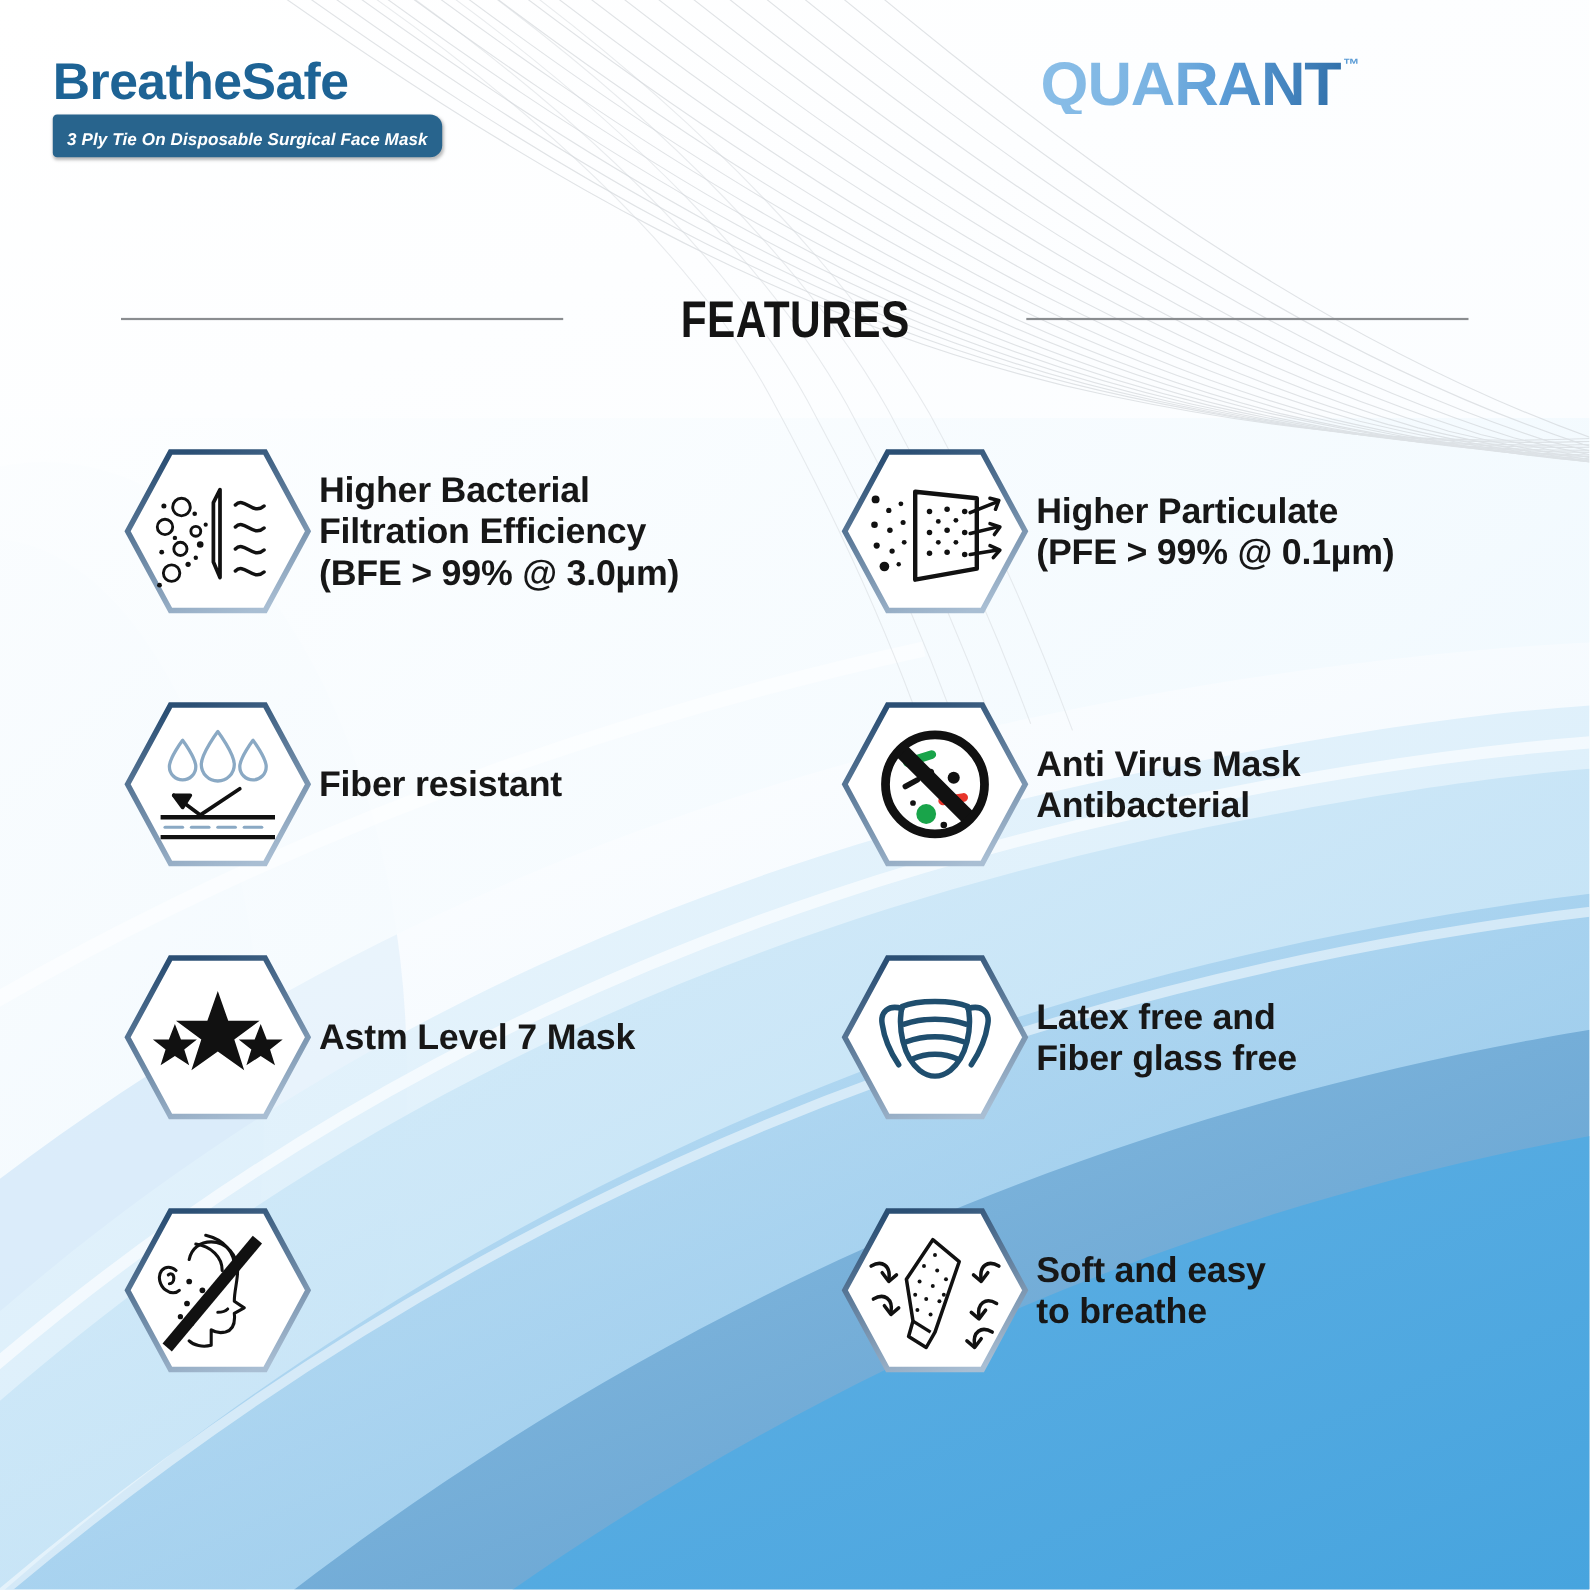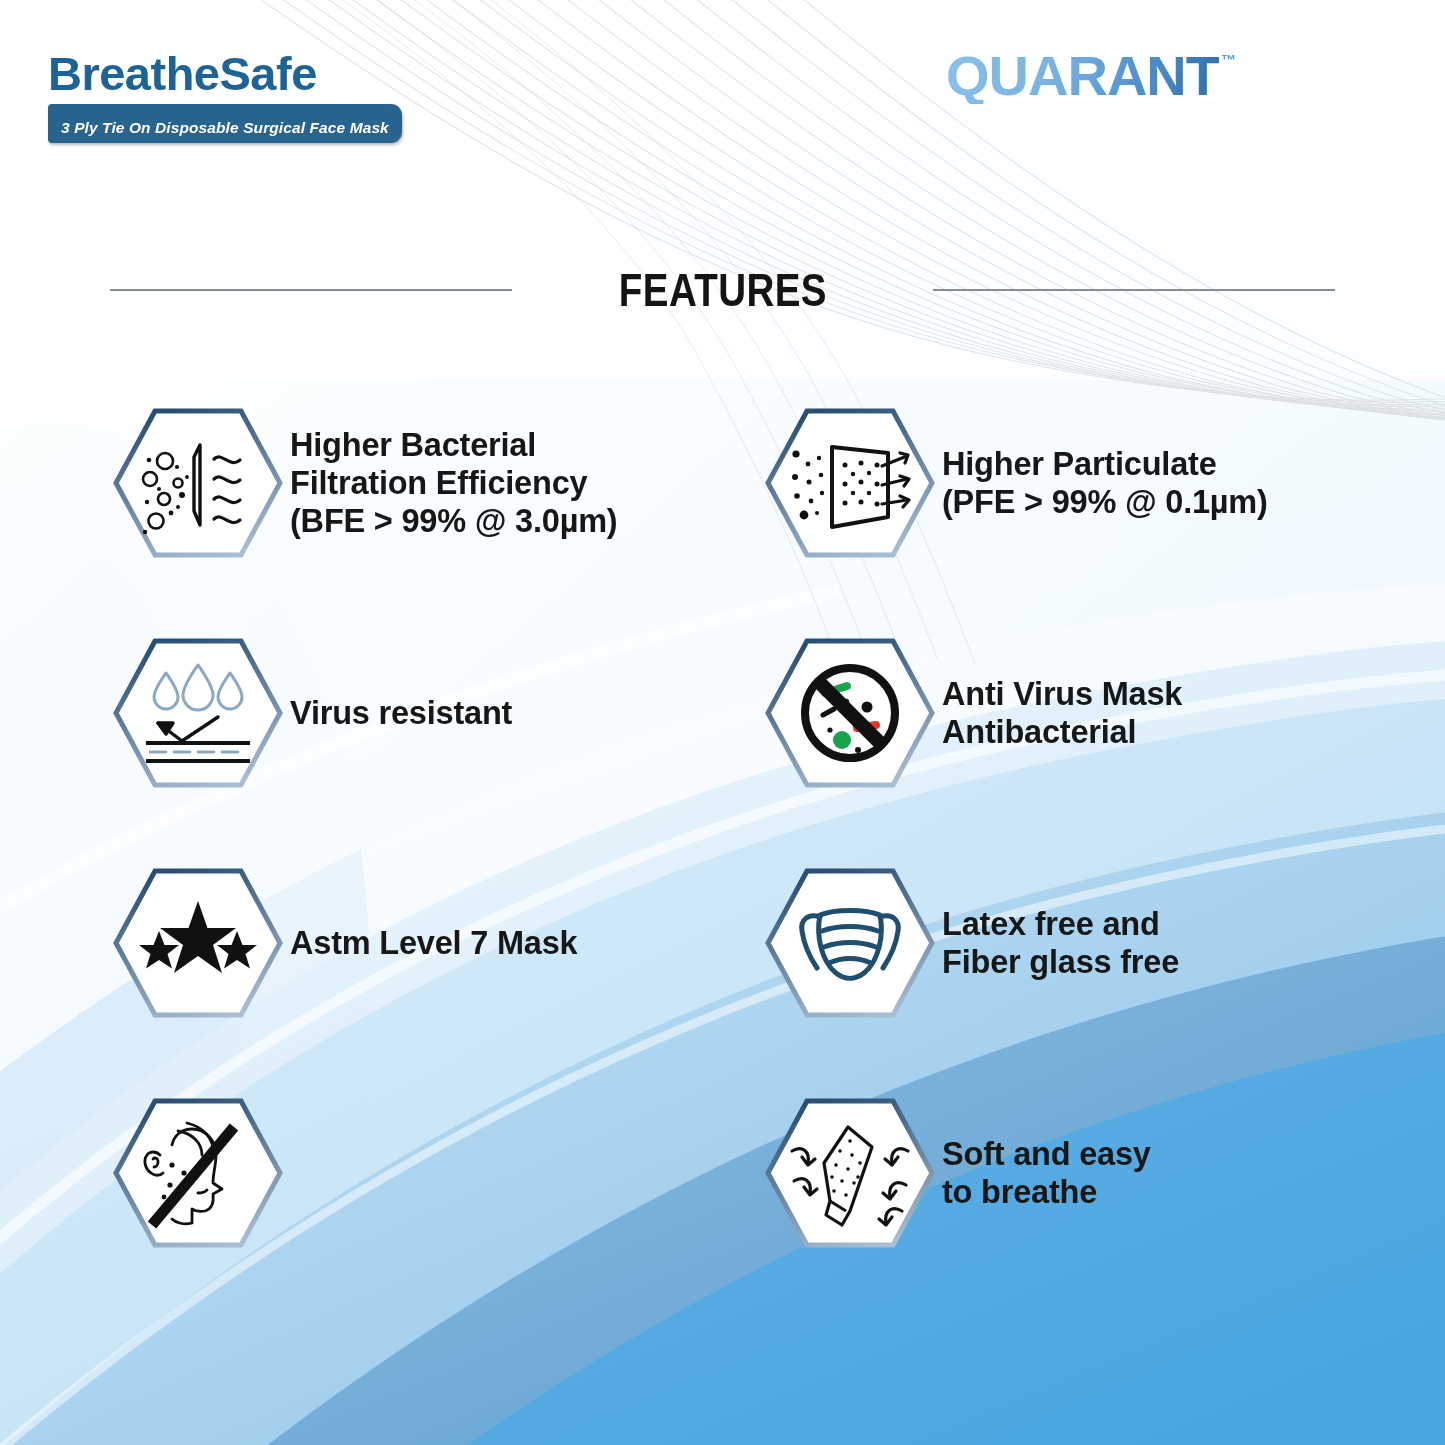--- a/index.html
+++ b/index.html
@@ -381,21 +381,21 @@
         <line x1="34" y1="128" x2="138" y2="128" stroke="#111111" stroke-width="4"></line>
         <g stroke="#8aa9c4" stroke-width="2.8" stroke-linecap="round">
           <line x1="38" y1="119" x2="54" y2="119"></line>
             <line x1="62" y1="119" x2="78" y2="119"></line>
           <line x1="86" y1="119" x2="102" y2="119"></line>
             <line x1="110" y1="119" x2="126" y2="119"></line>
         </g>
       </svg>
     </div>
     <div class="feature-text">
-      <span class="ln">Virus resistant</span>
+      <span class="ln">Fiber resistant</span>
     </div>
   </div>
 
   <div class="feature">
     <div class="hex-wrap">
       <svg width="172" height="160" viewBox="0 0 172 160">
         <defs>
           <linearGradient id="hg4" x1="0.35" y1="0" x2="0.7" y2="1">
             <stop offset="0%" stop-color="#2b4f74"></stop>
               <stop offset="100%" stop-color="#a9bed3"></stop>

